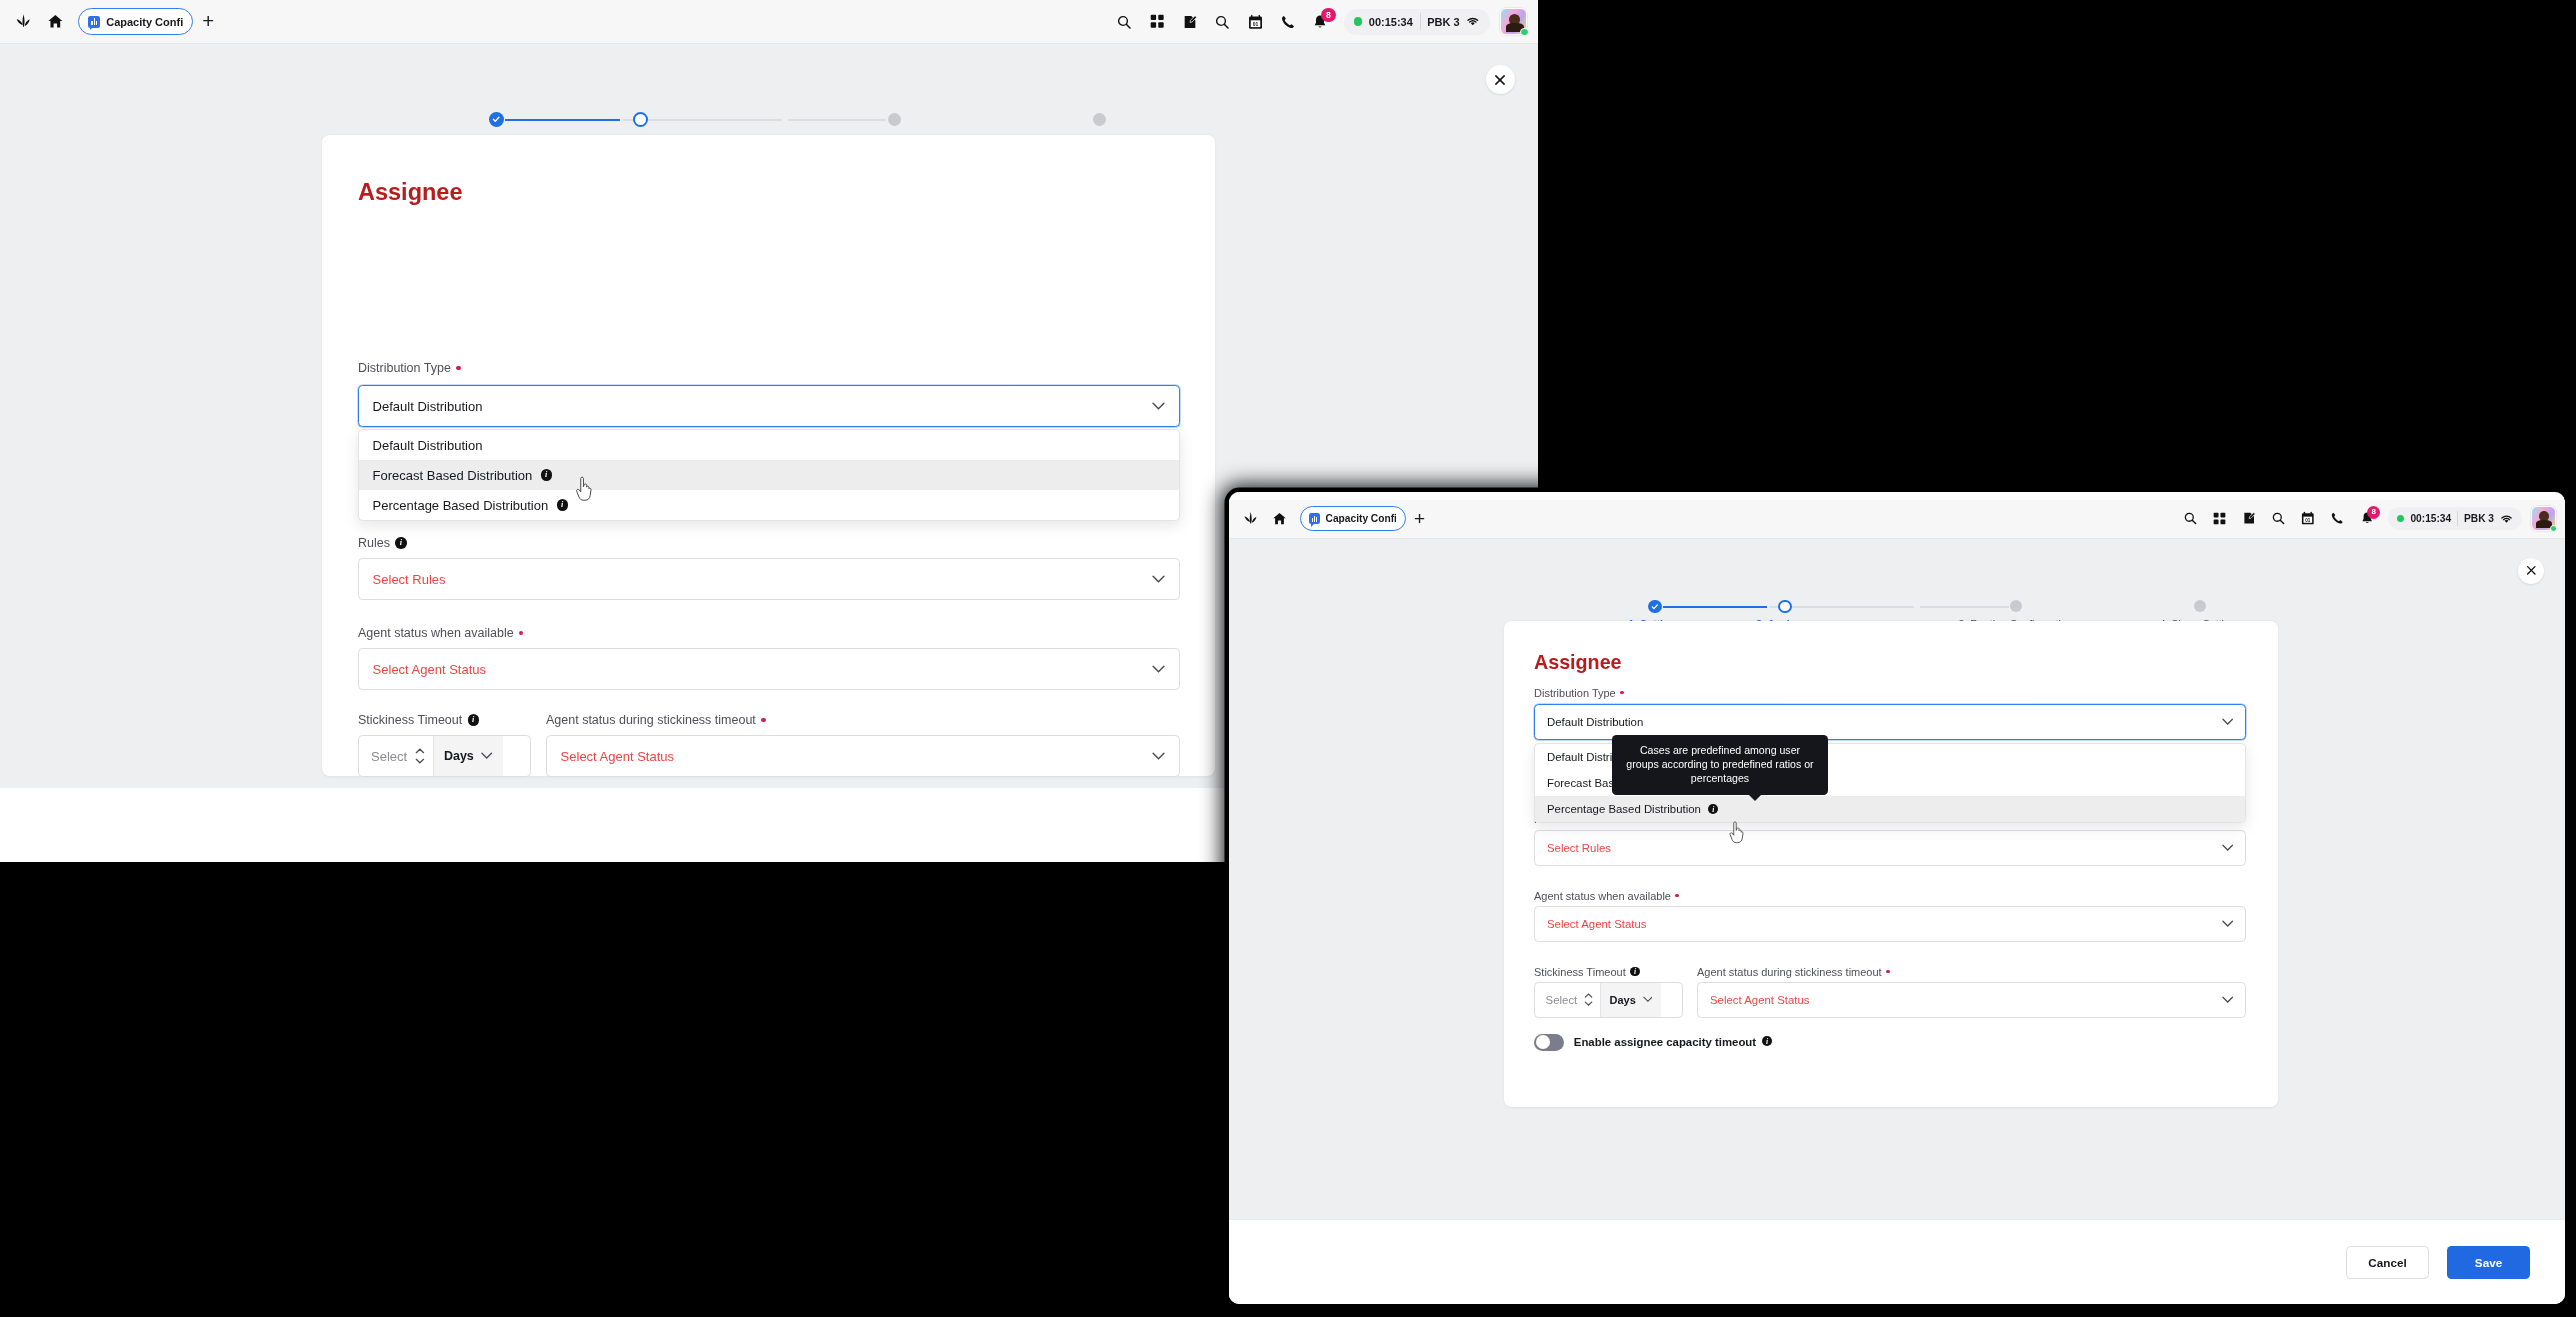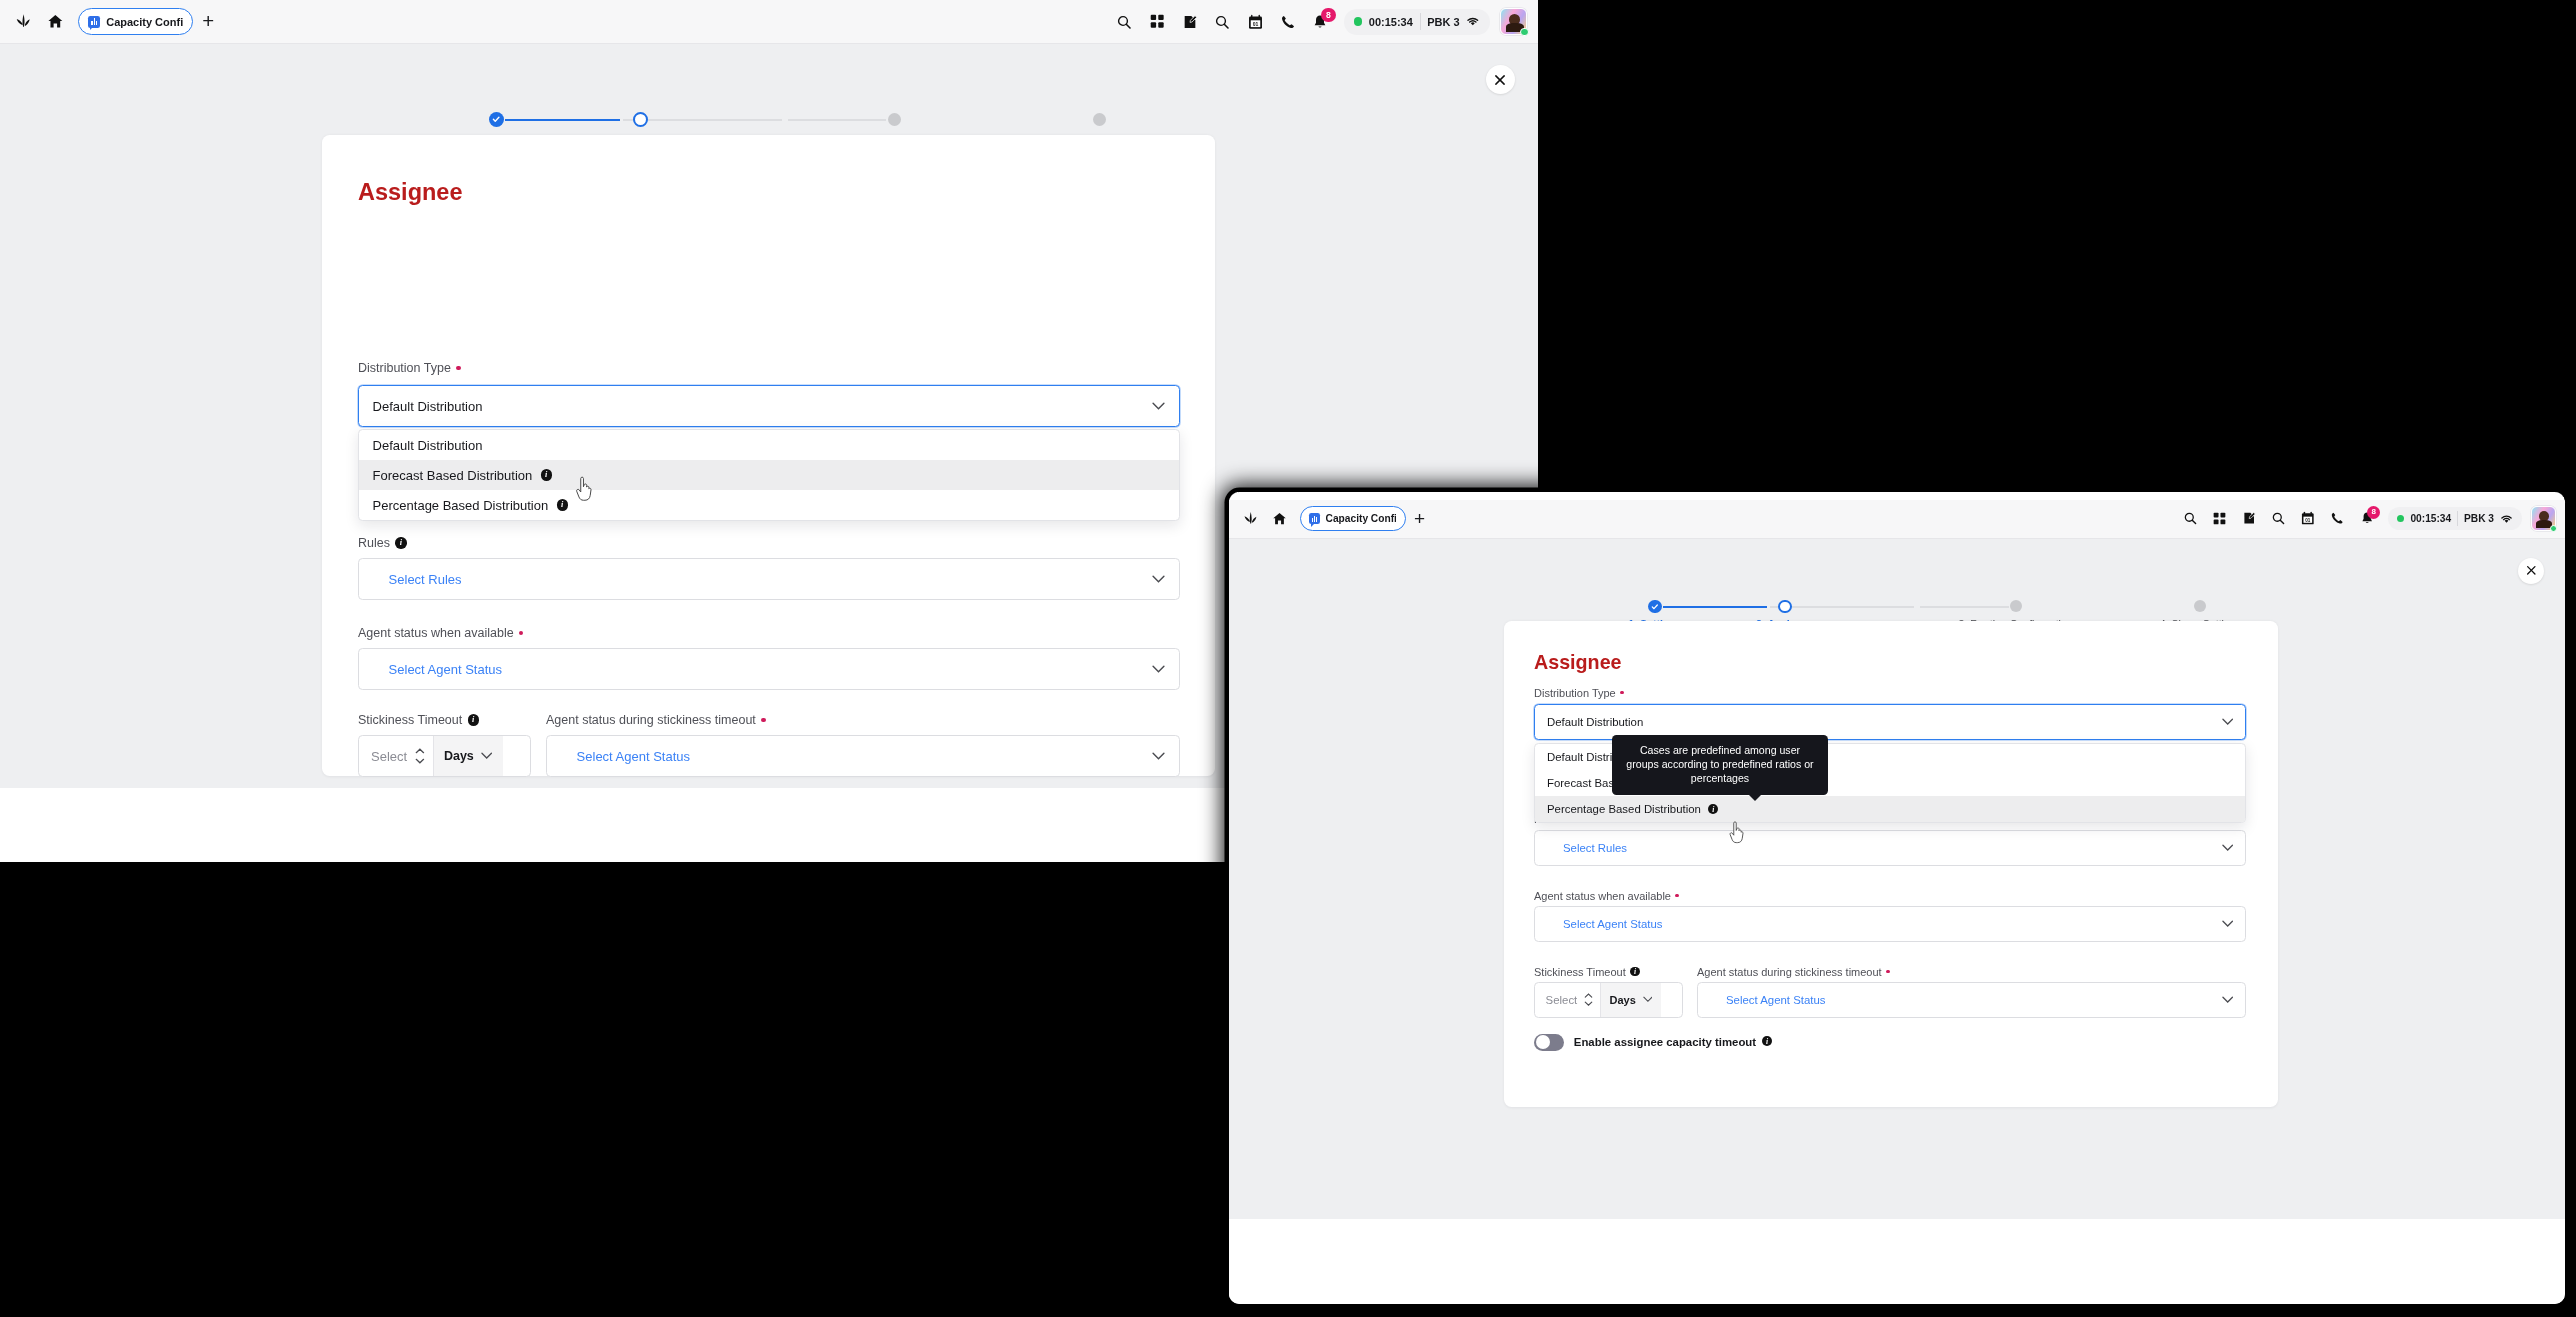--- a/index.html
+++ b/index.html
@@ -127,21 +127,21 @@
     font-family: "Liberation Serif", serif; font-weight: bold; font-style: italic;
     flex: none;
   }
 
   .select-box {
     background: #fff; border: 0.8px solid #dcdde1; border-radius: 4.5px;
     display: flex; align-items: center; justify-content: space-between;
     color: #17181c;
   }
   .select-box.focused { border-color: #2f7ff0; box-shadow: 0 0 0 0.8px rgba(47,127,240,.35); }
-  .select-box .ph { color: #3b82f6; margin-left: 16px; }
+  .select-box .ph { color: #ef4444; }
   .caret { color: #4a4b50; flex: none; display: flex; align-items: center; justify-content: center; }
 
   .dropdown {
     position: absolute; background: #fff;
     border: 0.8px solid #e2e3e7; border-radius: 4.5px;
     box-shadow: 0 4.5px 13.6px rgba(16,24,40,.10);
     overflow: hidden; z-index: 30;
   }
   .dd-item { display: flex; align-items: center; color: #17181c; white-space: nowrap; }
   .dd-item.hovered { background: #ededee; }
@@ -688,15 +688,19 @@
 
         <div class="tooltip" style="left:108px; top:114px; width:216px; padding:9px 10.6px; font-size:10.6px;">Cases are predefined among user groups according to predefined ratios or percentages</div>
         <div class="cursor" style="left:223px; top:198px;">
           <svg width="23" height="27" viewBox="0 0 34 40">
             <path d="M10 6 C10 3.6 13.6 3.6 13.6 6 L13.6 17 L14.6 14.4 C15.2 12.4 18.4 13.2 17.9 15.4 L17.6 17.2 C18.2 15.6 21.2 16.2 20.9 18.2 L20.7 19.6 C21.4 18.4 24 19 23.7 20.9 L22.6 28.6 C22 32.6 19.6 35 15.6 35 L13.6 35 C10.6 35 8.6 33.2 7.6 30.6 L4.6 23 C3.8 21 6.6 19.4 7.9 21.2 L10 24 Z" fill="#ffffff" stroke="#444" stroke-width="1.3" stroke-linejoin="round"></path>
           </svg>
         </div>
       </div>
     </div>
 
+    <div class="footer-bar" style="left:0; right:0; top:727px; height:86px; padding-right:35px; gap:18px;">
+      <div class="btn btn-cancel" style="width:83px; height:33px; font-size:11.7px;">Cancel</div>
+      <div class="btn btn-save" style="width:83px; height:33px; font-size:11.7px;">Save</div>
+    </div>
   </div>
 </div>
 
 
 </body></html>

